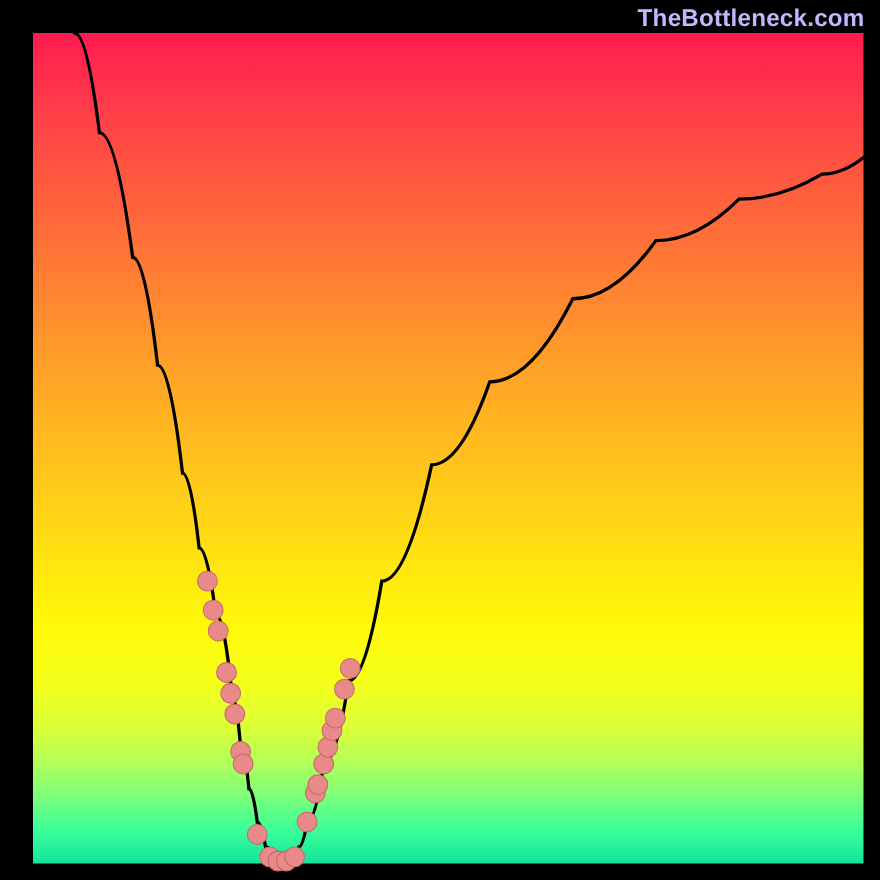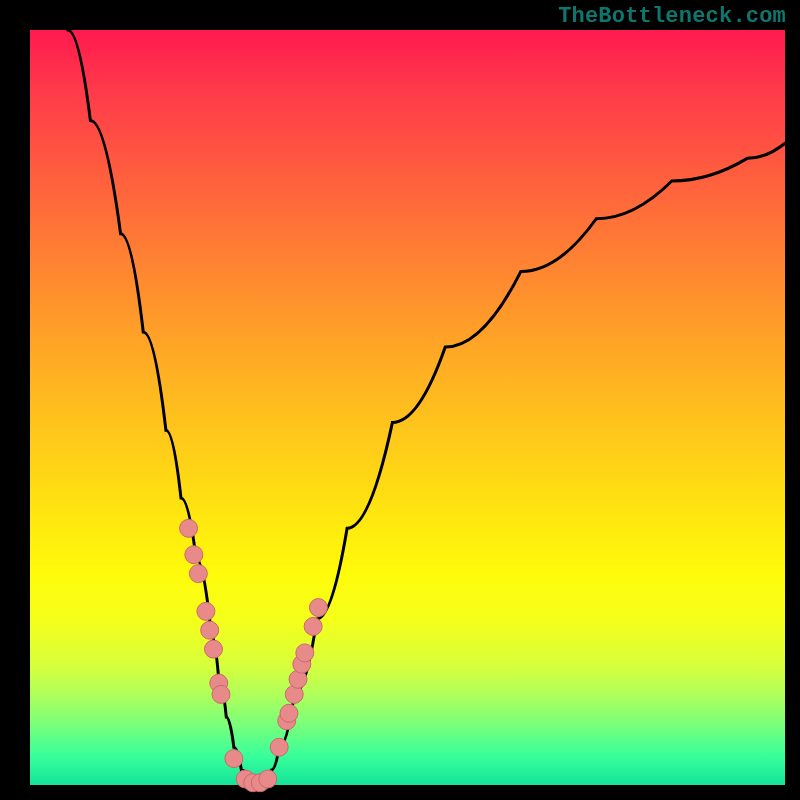--- a/index.html
+++ b/index.html
@@ -31,24 +31,24 @@
       #b0ff5a 88%,
       #7aff7a 92%,
       #3aff9a 96%,
       #14e49a 100%
     );
   }
   .watermark {
     position: absolute;
     top: 4px;
     right: 14px;
-    font-family: Liberation Mono, monospace;
+    font-family: Liberation Sans, sans-serif;
     font-size: 22px;
     font-weight: 600;
-    color: #0f766e;
+    color: #c4b5fd;
     letter-spacing: 0.2px;
   }
   svg.curve {
     position: absolute;
     left: 0; top: 0;
     width: 755px; height: 755px;
     overflow: visible;
   }
   .curve path {
     fill: none;

